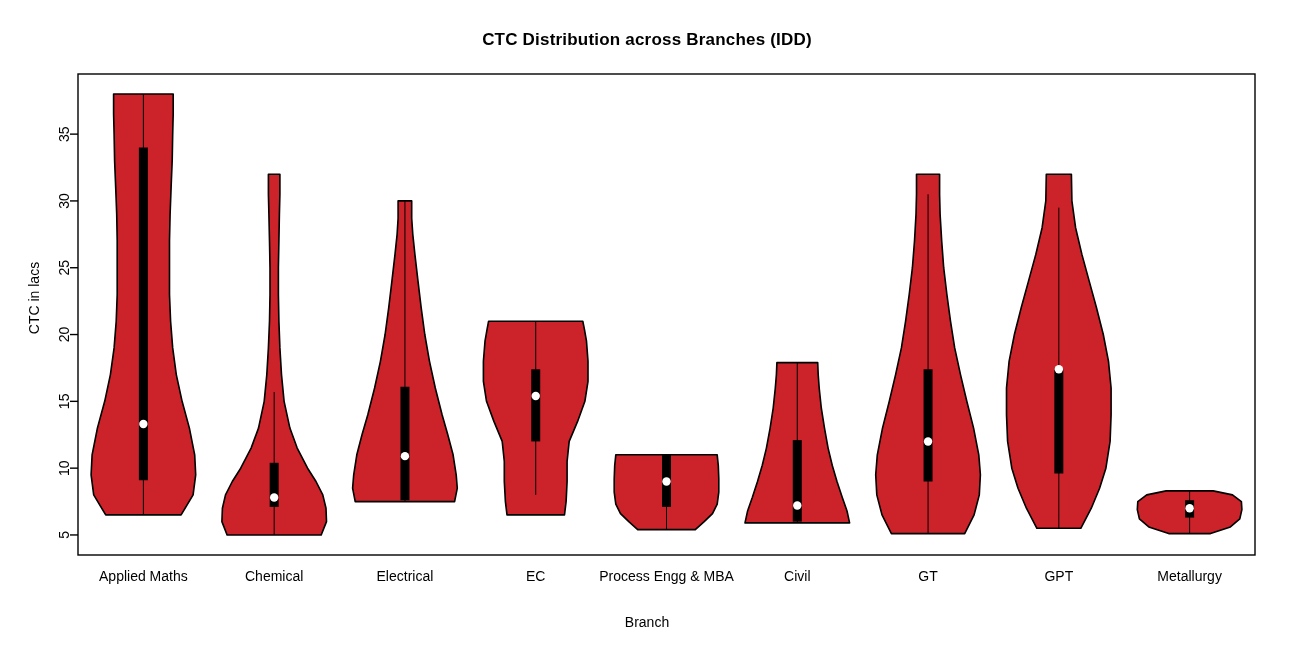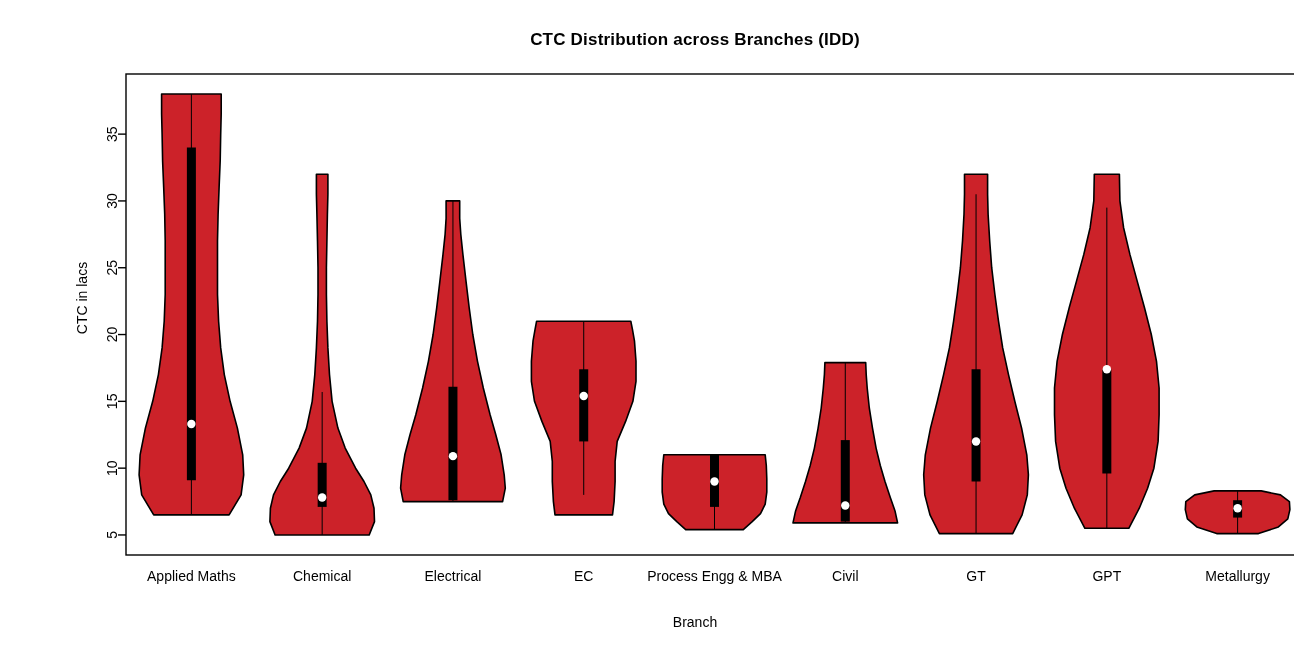--- a/index.html
+++ b/index.html
@@ -1,17 +1,17 @@
 <!DOCTYPE html>
 <html><head>
 <meta charset="utf-8">
 <style>
   html,body{margin:0;padding:0;background:#ffffff;}
   body{width:1294px;height:653px;font-family:"Liberation Sans",sans-serif;color:#000;overflow:hidden;}
-  #plot-root{position:relative;width:1032px;height:653px;margin-left:48px;}
+  #plot-root{position:relative;width:1032px;height:653px;}
   #chart-title{
     position:absolute;left:0;top:30px;width:1294px;text-align:center;
     font-size:17px;font-weight:bold;letter-spacing:0.2px;
   }
   #y-axis-title{
     position:absolute;left:-26px;top:290px;width:120px;text-align:center;
     font-size:14px;transform:rotate(-90deg);transform-origin:center center;
   }
   #x-axis-title{
     position:absolute;left:0;top:614px;width:1294px;text-align:center;font-size:14px;

